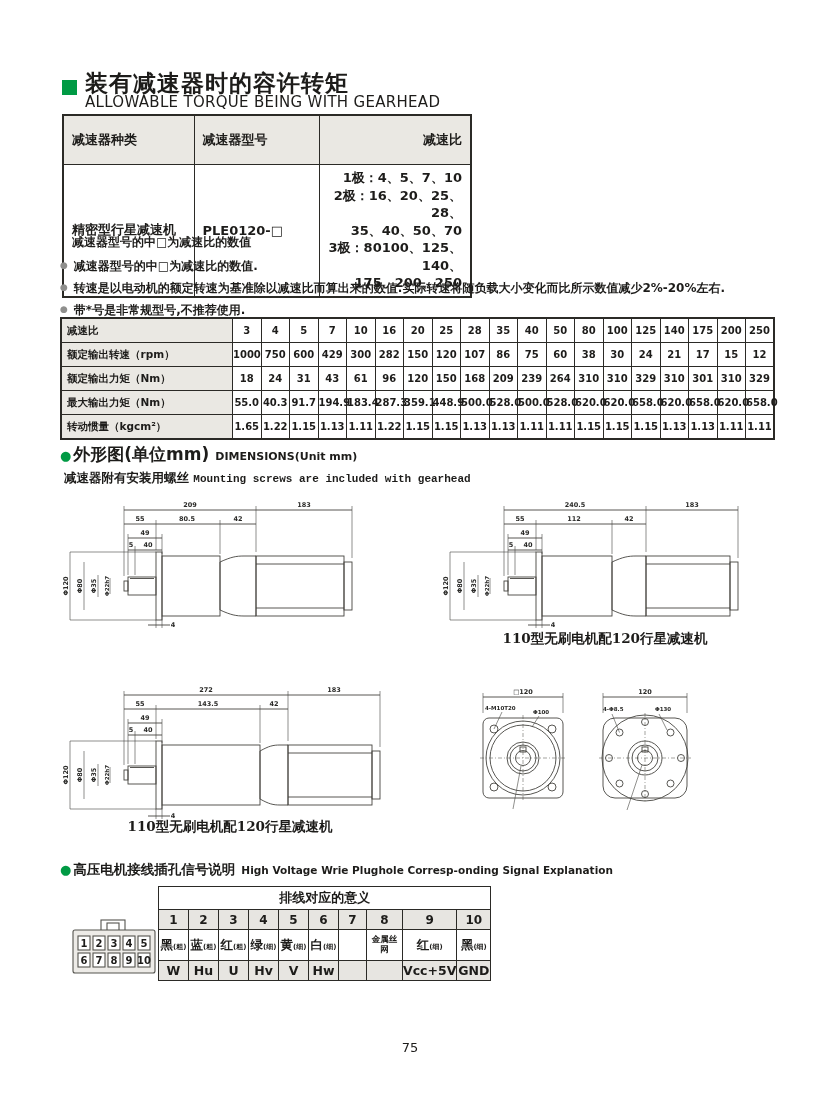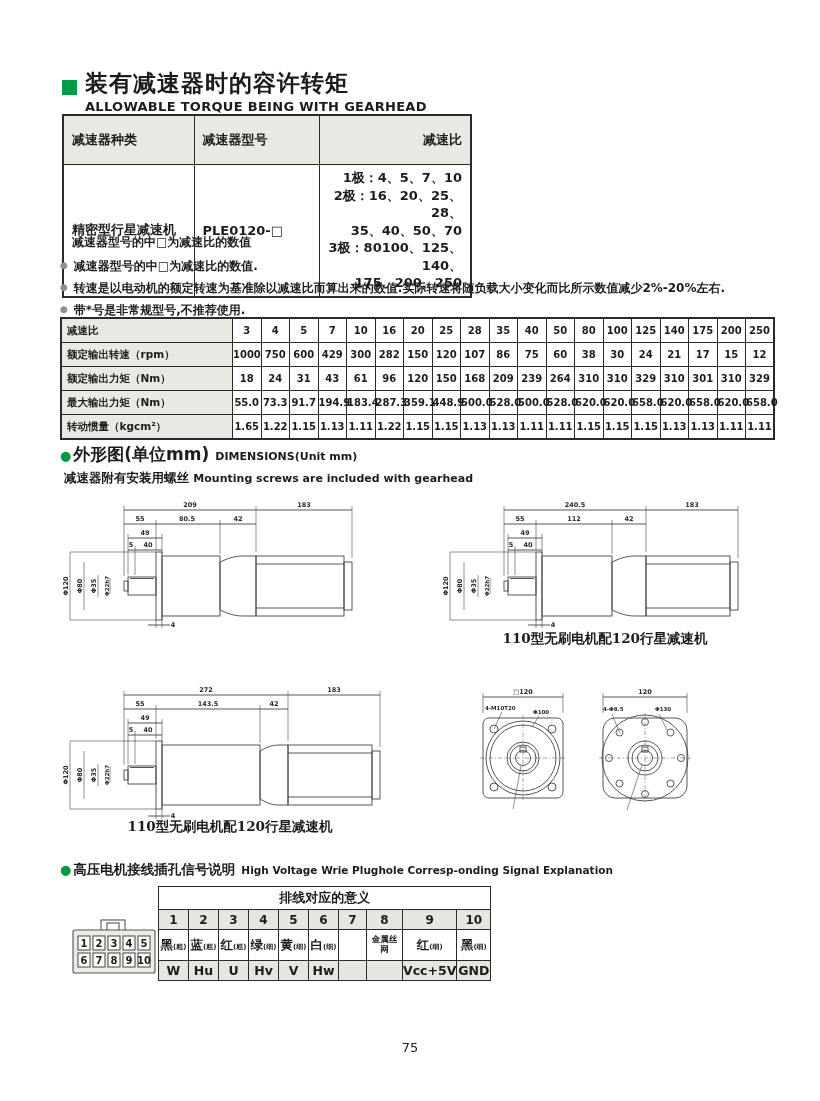--- a/index.html
+++ b/index.html
@@ -3,21 +3,21 @@
 <meta charset="utf-8">
 <style>
   html,body{margin:0;padding:0;background:#fff;}
   .page{position:relative;width:820px;height:1101px;background:#ffffff;overflow:hidden;
         font-family:"DejaVu Sans","Liberation Sans",sans-serif;color:#1d1c1a;}
 
   
   .title-row{position:absolute;left:62px;top:68px;display:flex;align-items:center;}
   .title-sq{width:15px;height:15px;background:#009a44;margin-top:7px;}
   .title-zh{font-size:23px;font-weight:bold;margin-left:8px;letter-spacing:1px;}
-  .title-en{position:absolute;left:85px;top:99px;font-size:13px;font-weight:bold;letter-spacing:.3px;}
+  .title-en{position:absolute;left:85px;top:93px;font-size:15px;font-weight:normal;letter-spacing:.3px;}
 
   
   .gear-table{position:absolute;left:62px;top:114px;width:408px;border-collapse:collapse;
               border:2px solid #2b2a26;table-layout:fixed;}
   .gear-table th,.gear-table td{border:1.5px solid #2b2a26;vertical-align:middle;padding:4px 8px;}
   .gear-table th{background:#eae8e3;font-size:13px;text-align:left;height:40px;font-weight:bold;}
   .gear-table th.r{text-align:right;}
   .gear-table td{height:62px;font-size:13px;font-weight:bold;}
   .model-cell{font-size:14px;}
   .ratio-cell{font-size:10px;line-height:1.35;text-align:right;padding:4px 6px;border-radius:13px;}
@@ -34,21 +34,21 @@
   .spec-table th{width:160px;background:#eae8e3;border:1px solid #2b2a26;font-size:10.5px;
                  font-weight:600;text-align:left;padding:0 5px;height:23px;}
   .spec-table td{border:1px solid #2b2a26;font-size:10px;font-weight:600;text-align:center;height:23px;padding:0;}
 
   
   .sec-head{position:absolute;display:flex;align-items:baseline;}
   .dot{color:#009a44;font-size:13px;margin-right:2px;}
   .sec-zh{font-size:17px;font-weight:bold;}
   .sec-en{font-size:11px;font-weight:bold;margin-left:6px;}
   .sub-head{position:absolute;left:64px;top:470px;font-size:12.5px;font-weight:bold;}
-  .sub-head .en{font-size:11px;}
+  .sub-head .en{font-size:11px;font-family:Liberation Mono, monospace;}
 
   .sig-head .sec-zh{font-size:13.5px;}
   .sig-head .sec-en{font-size:10.5px;}
 
   
   .diag{position:absolute;}
   .diag line,.diag rect,.diag path,.diag circle{stroke:#45443f;fill:none;stroke-width:0.9;}
   .diag .thin{stroke-width:0.6;}
   .diag .dash{stroke-dasharray:4 2 1 2;stroke-width:0.5;}
   .diag text{fill:#2a2a28;stroke:none;font-size:6.5px;font-weight:bold;}
@@ -191,21 +191,21 @@
           <td>310</td>
           <td>329</td>
           <td>310</td>
           <td>301</td>
           <td>310</td>
           <td>329</td>
         </tr>
         <tr>
           <th>最大输出力矩（Nm）</th>
           <td>55.0</td>
-          <td>73.3</td>
+          <td>40.3</td>
           <td>91.7</td>
           <td>194.9</td>
           <td>183.4</td>
           <td>287.3</td>
           <td>359.1</td>
           <td>448.9</td>
           <td>500.0</td>
           <td>528.0</td>
           <td>500.0</td>
           <td>528.0</td>

